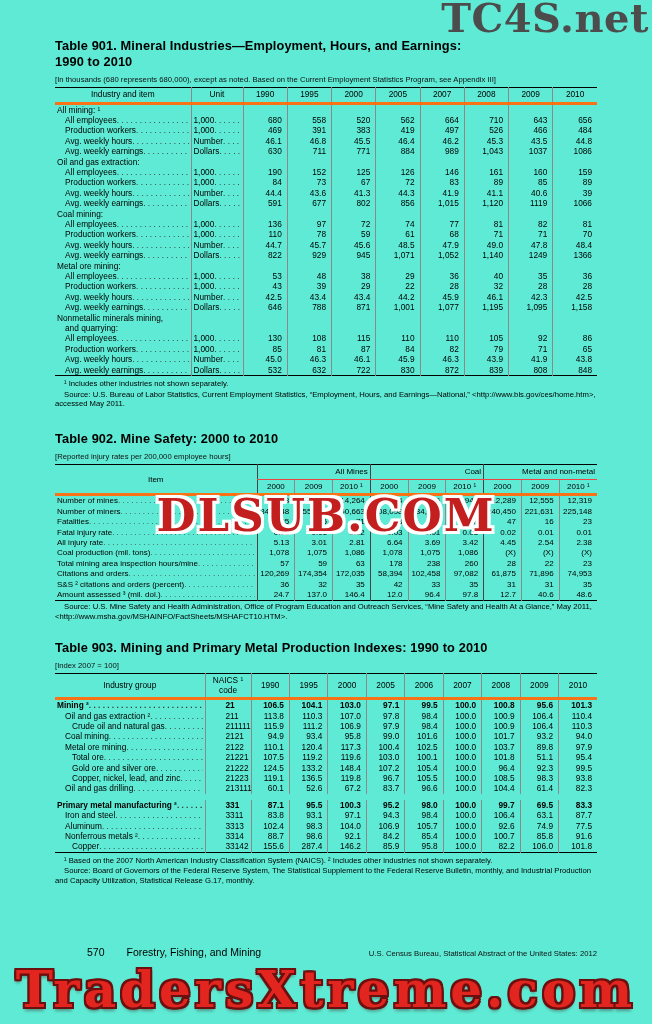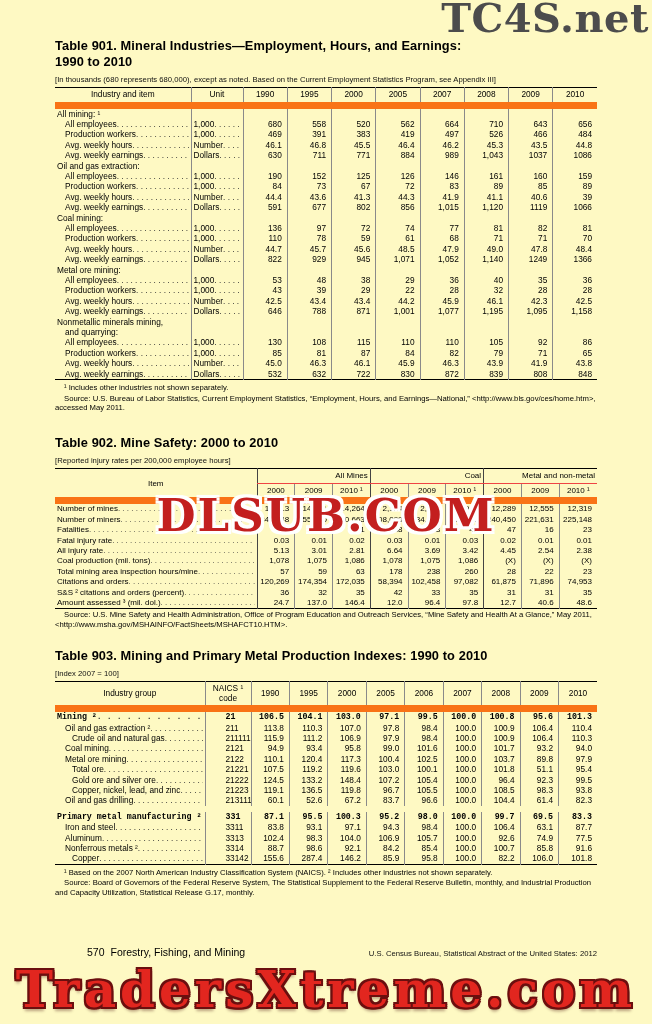--- a/index.html
+++ b/index.html
@@ -1,61 +1,61 @@
 <!DOCTYPE html>
 <html><head>
 <meta charset="utf-8">
 <style>
   * { box-sizing: border-box; margin: 0; padding: 0; }
   html, body { background: #ffffff; }
   .page {
     position: relative; width: 652px; height: 1024px; margin: 0 auto;
-    background: #fef9c3; color: #000; overflow: hidden;
+    background: #5eead4; color: #000; overflow: hidden;
     font-family: "Liberation Sans", sans-serif;
   }
   .content { position: absolute; left: 55px; top: 38px; width: 542px; }
 
   .tbl-title { font-size: 12.8px; font-weight: bold; line-height: 15.5px; letter-spacing: .1px; margin-bottom: 6px; }
   .bracket-note { font-size: 7.7px; color: #111; margin-bottom: 3px; }
 
   table { border-collapse: collapse; table-layout: fixed; width: 100%;
           border-top: 1.5px solid #000; border-bottom: 1px solid #000; }
   #t901, #t903 { font-size: 8.3px; }
   #t902 { font-size: 8px; }
 
   thead th { font-weight: normal; text-align: center; vertical-align: middle;
-             padding: 2px 2px; border-bottom: 7px solid #f97316; line-height: 9.5px; }
+             padding: 2px 2px; border-bottom: 3px solid #f97316; line-height: 9.5px; }
   th.grp { border-bottom: 1px solid #ef4444; text-align: right; }
   th.prewrap { white-space: pre-line; }
 
   td { padding: 0 2px; line-height: 10.4px; vertical-align: bottom; overflow: hidden; }
   td.num { text-align: right; padding-right: 5px; }
   td.code { padding-left: 20px; }
   .vl  { border-left: 1px solid #8a8a8a; }
   .vls { border-left: 1px solid #444; }
-  tr.bold { font-weight: bold; font-family: Liberation Mono, monospace; }
+  tr.bold { font-weight: bold; }
   tr.blank td { height: 6px; line-height: 6px; }
 
   .lblwrap { display: flex; align-items: baseline; }
   .lbl { white-space: nowrap; }
   .in1 { padding-left: 8px; }
   .in2 { padding-left: 15px; }
   .dots { flex: 1 1 auto; overflow: hidden; white-space: nowrap; color: #333; }
   .dots::after { content: " . . . . . . . . . . . . . . . . . . . . . . . . . . . . . . . . . . . . . . . ."; }
 
   .footnote { font-size: 7.7px; line-height: 9.6px; margin-top: 3px; text-indent: 9px; }
   .source   { font-size: 7.7px; line-height: 9.6px; margin-top: 1px; text-indent: 9px; }
 
   .sec902 { margin-top: 22px; }
   .sec903 { margin-top: 18px; }
 
   .footer { position: absolute; top: 946px; left: 55px; width: 542px;
             display: flex; justify-content: space-between; align-items: baseline; }
   .footer-left { font-size: 10.5px; }
-  .footer-left .pageno { margin-right: 6px; padding-left: 32px; }
+  .footer-left .pageno { margin-right: 22px; padding-left: 32px; }
   .footer-right { font-size: 7.7px; color: #111; }
 
   .wm { position: absolute; font-family: "DejaVu Serif", serif; font-weight: bold; white-space: nowrap; pointer-events: none; }
   .wm-top { top: -6px; right: 3px; font-size: 40px; color: #4c4c4c; letter-spacing: 0.5px; }
   .wm-mid { top: 489px; left: 50%; transform: translateX(-50%); font-size: 45px; letter-spacing: 2px; color: #c31f1f;
     text-shadow: -3px -3px 0 #fff, 3px -3px 0 #fff, -3px 3px 0 #fff, 3px 3px 0 #fff,
                  -3px 0 0 #fff, 3px 0 0 #fff, 0 -3px 0 #fff, 0 3px 0 #fff; }
   .wm-bottom { top: 960px; left: 50%; transform: translateX(-50%); font-size: 50px; letter-spacing: 4px; color: #e2261f;
     text-shadow: -2px -2px 0 #6b0f0f, 2px -2px 0 #6b0f0f, -2px 2px 0 #6b0f0f, 2px 2px 0 #6b0f0f,
                  -2px 0 0 #6b0f0f, 2px 0 0 #6b0f0f, 0 -2px 0 #6b0f0f, 0 2px 0 #6b0f0f, 0 4px 3px rgba(60,0,0,.35); }

